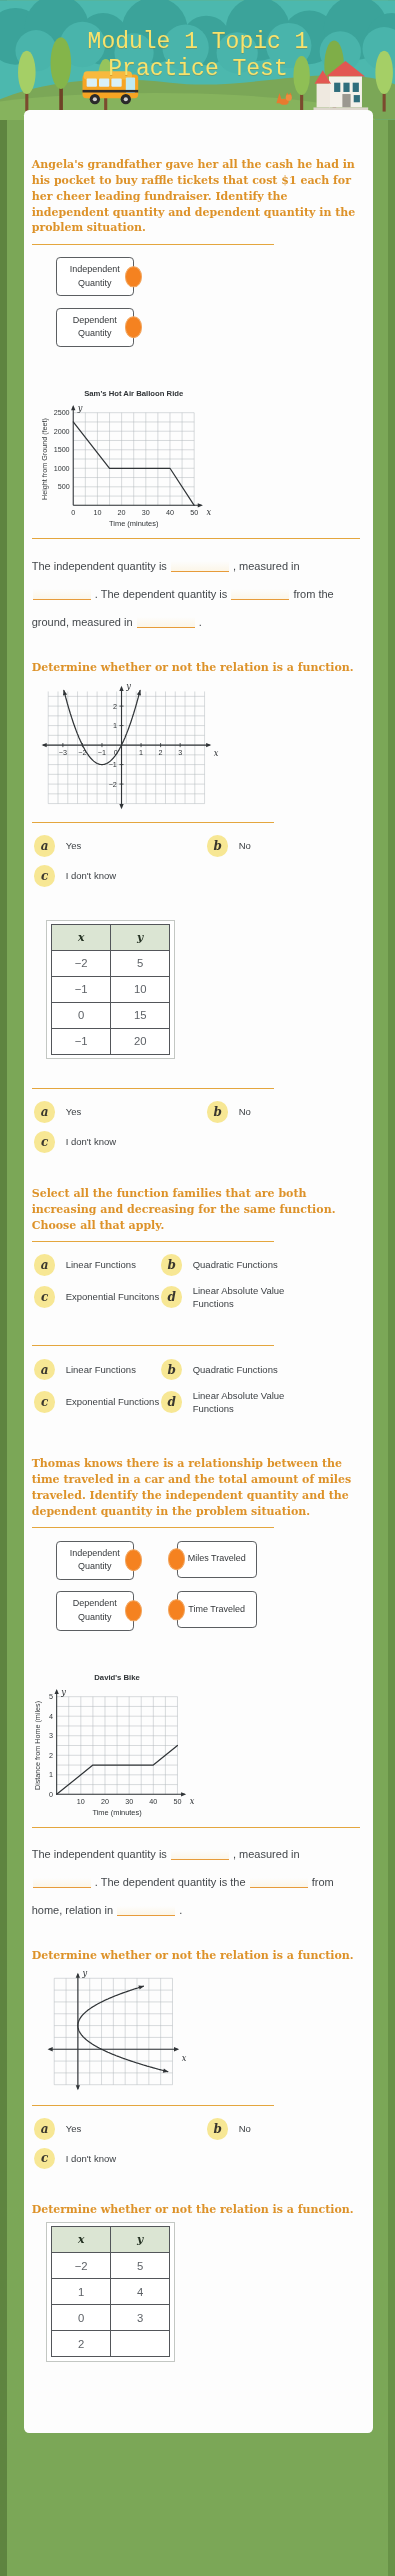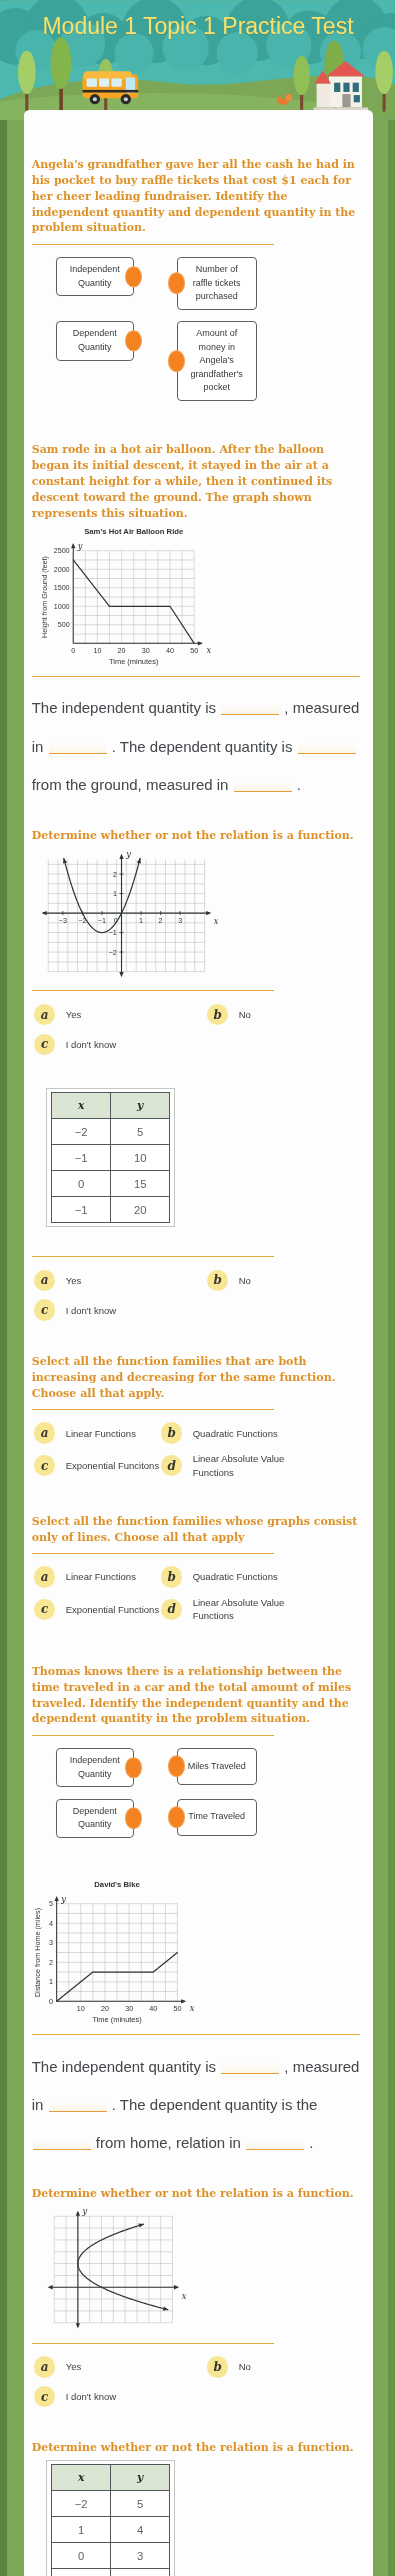--- a/index.html
+++ b/index.html
@@ -16,23 +16,23 @@
   *{box-sizing:border-box}
   html,body{margin:0;padding:0}
   body{
     width:396px;
     font-family:"Liberation Sans",sans-serif;
     background:linear-gradient(90deg,#5e8440 0 7.2px,var(--color-grass,#7ba757) 7.2px 388px,#689247 388px 396px);
   }
   .header{position:relative;height:120px;overflow:hidden}
   .header svg{display:block}
   .page-title{
-    position:absolute;top:13px;left:50%;transform:translateX(-50%);
+    position:absolute;top:29px;left:50%;transform:translateX(-50%);
     width:340px;text-align:center;
-    font-family:Liberation Sans, sans-serif;font-size:23px;line-height:1.16;
+    font-family:Liberation Mono, monospace;font-size:23px;line-height:1.16;
     color:var(--color-title-text,#f8e26c);
     text-shadow:0 0.5px 0.5px rgba(150,100,20,.3);
   }
   .card{
     width:349px;margin:-10.3px auto 18.5px;background:#fdfdfd;border-radius:5.2px;
     padding:47px 12.4px 36px 8.2px;position:relative;
   }
   .q{margin-bottom:41px}
   .q.mb-lg{margin-bottom:35px}
   .q.mb-sm{margin-bottom:24px}
@@ -70,21 +70,21 @@
   .badge{
     flex:0 0 auto;width:21.6px;height:21.6px;border-radius:50%;
     background:var(--color-option-badge,#f7e794);
     display:flex;align-items:center;justify-content:center;
     font-family:"DejaVu Serif",serif;font-style:italic;font-weight:600;font-size:12px;color:#3a372e;
   }
   .opt-label{font-size:9.5px;color:#3d4145;line-height:1.4}
   .opts.select .opt-label{max-width:106px}
 
   
-  .fill{font-size:15px;color:var(--color-body-text,#43474b);line-height:2.55;margin:1px 0 0;max-width:336px}
+  .fill{font-size:11px;color:var(--color-body-text,#43474b);line-height:2.55;margin:1px 0 0;max-width:336px}
   .blank{
     display:inline-block;width:58px;height:10.3px;margin:0 1px;vertical-align:-2.1px;
     border-bottom:1px solid #e79b3a;
     background:linear-gradient(0deg,rgba(250,235,200,.4),rgba(250,235,200,0));
   }
 
   
   .table-frame{display:inline-block;border:0.5px solid #c3c7c3;padding:3.1px 4.1px;margin-left:14.4px;background:#fff}
   .rel-table{border-collapse:collapse}
   .rel-table th,.rel-table td{border:1px solid #53565a;width:59px;height:26px;text-align:center;vertical-align:middle}
@@ -179,39 +179,30 @@
 <main class="card">
 
   <section class="q">
     <p class="qtext">Angela's grandfather gave her all the cash he had in his pocket to buy raffle tickets that cost $1 each for her cheer leading fundraiser. Identify the independent quantity and dependent quantity in the problem situation.</p>
     <div class="divider short"></div>
     <div class="match-row">
       <div class="match-box">
         <span>Independent Quantity</span>
         <span class="oval r"></span>
       </div>
-      <div class="match-box rgt">
-        <span class="oval l"></span>
-        <span>Number of raffle tickets purchased</span>
-      </div>
     </div>
     <div class="match-row">
       <div class="match-box">
         <span>Dependent Quantity</span>
         <span class="oval r"></span>
       </div>
-      <div class="match-box rgt" style="min-height:56px">
-        <span class="oval l"></span>
-        <span>Amount of money in Angela's grandfather's pocket</span>
-      </div>
     </div>
   </section>
 
   <section class="q mb-sm">
-    <p class="qtext">Sam rode in a hot air balloon. After the balloon began its initial descent, it stayed in the air at a constant height for a while, then it continued its descent toward the ground. The graph shown represents this situation.</p>
     <div class="graph g-sam"><svg width="173" height="141" viewBox="0 0 335 274" font-family="Liberation Sans, sans-serif">
           <line x1="64" y1="48" x2="64" y2="228" stroke="#b3b8bc" stroke-width="1"></line>
           <line x1="87.5" y1="48" x2="87.5" y2="228" stroke="#b3b8bc" stroke-width="1"></line>
           <line x1="111" y1="48" x2="111" y2="228" stroke="#b3b8bc" stroke-width="1"></line>
           <line x1="134.5" y1="48" x2="134.5" y2="228" stroke="#b3b8bc" stroke-width="1"></line>
           <line x1="158" y1="48" x2="158" y2="228" stroke="#b3b8bc" stroke-width="1"></line>
           <line x1="181.5" y1="48" x2="181.5" y2="228" stroke="#b3b8bc" stroke-width="1"></line>
           <line x1="205" y1="48" x2="205" y2="228" stroke="#b3b8bc" stroke-width="1"></line>
           <line x1="228.5" y1="48" x2="228.5" y2="228" stroke="#b3b8bc" stroke-width="1"></line>
           <line x1="252" y1="48" x2="252" y2="228" stroke="#b3b8bc" stroke-width="1"></line>
@@ -400,21 +391,20 @@
         <span class="opt-label">Exponential Funcitons</span>
       </div>
       <div class="opt">
         <span class="badge">d</span>
         <span class="opt-label">Linear Absolute Value Functions</span>
       </div>
     </div>
   </section>
 
   <section class="q">
-    <p class="qtext">Select all the function families whose graphs consist only of lines. Choose all that apply</p>
     <div class="divider short"></div>
     <div class="opts select">
       <div class="opt">
         <span class="badge">a</span>
         <span class="opt-label">Linear Functions</span>
       </div>
       <div class="opt">
         <span class="badge">b</span>
         <span class="opt-label">Quadratic Functions</span>
       </div>

